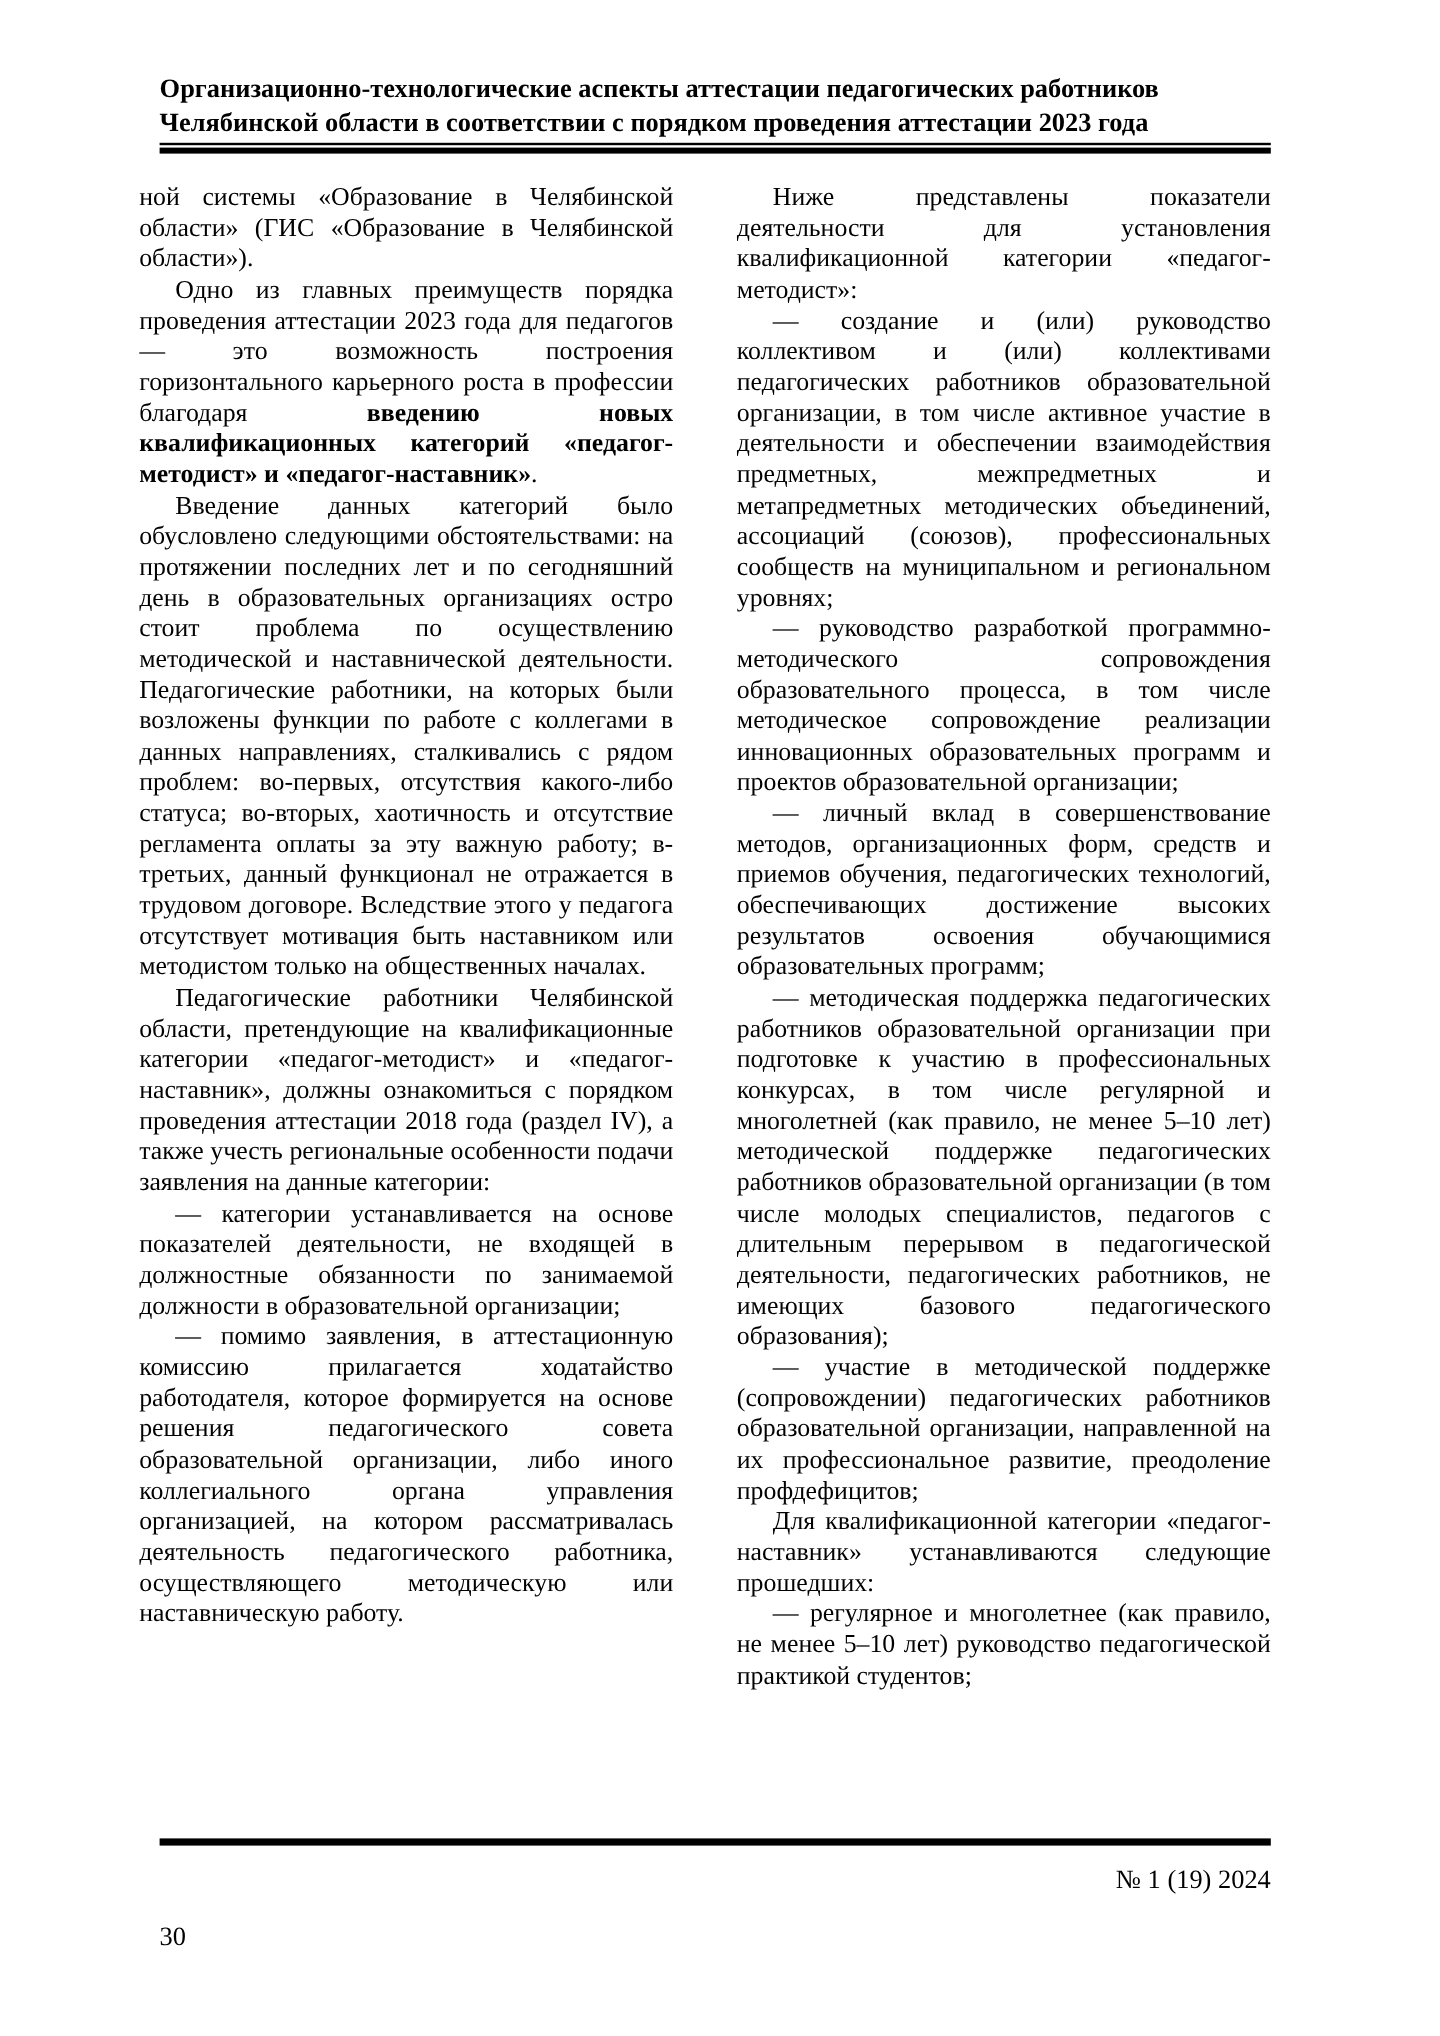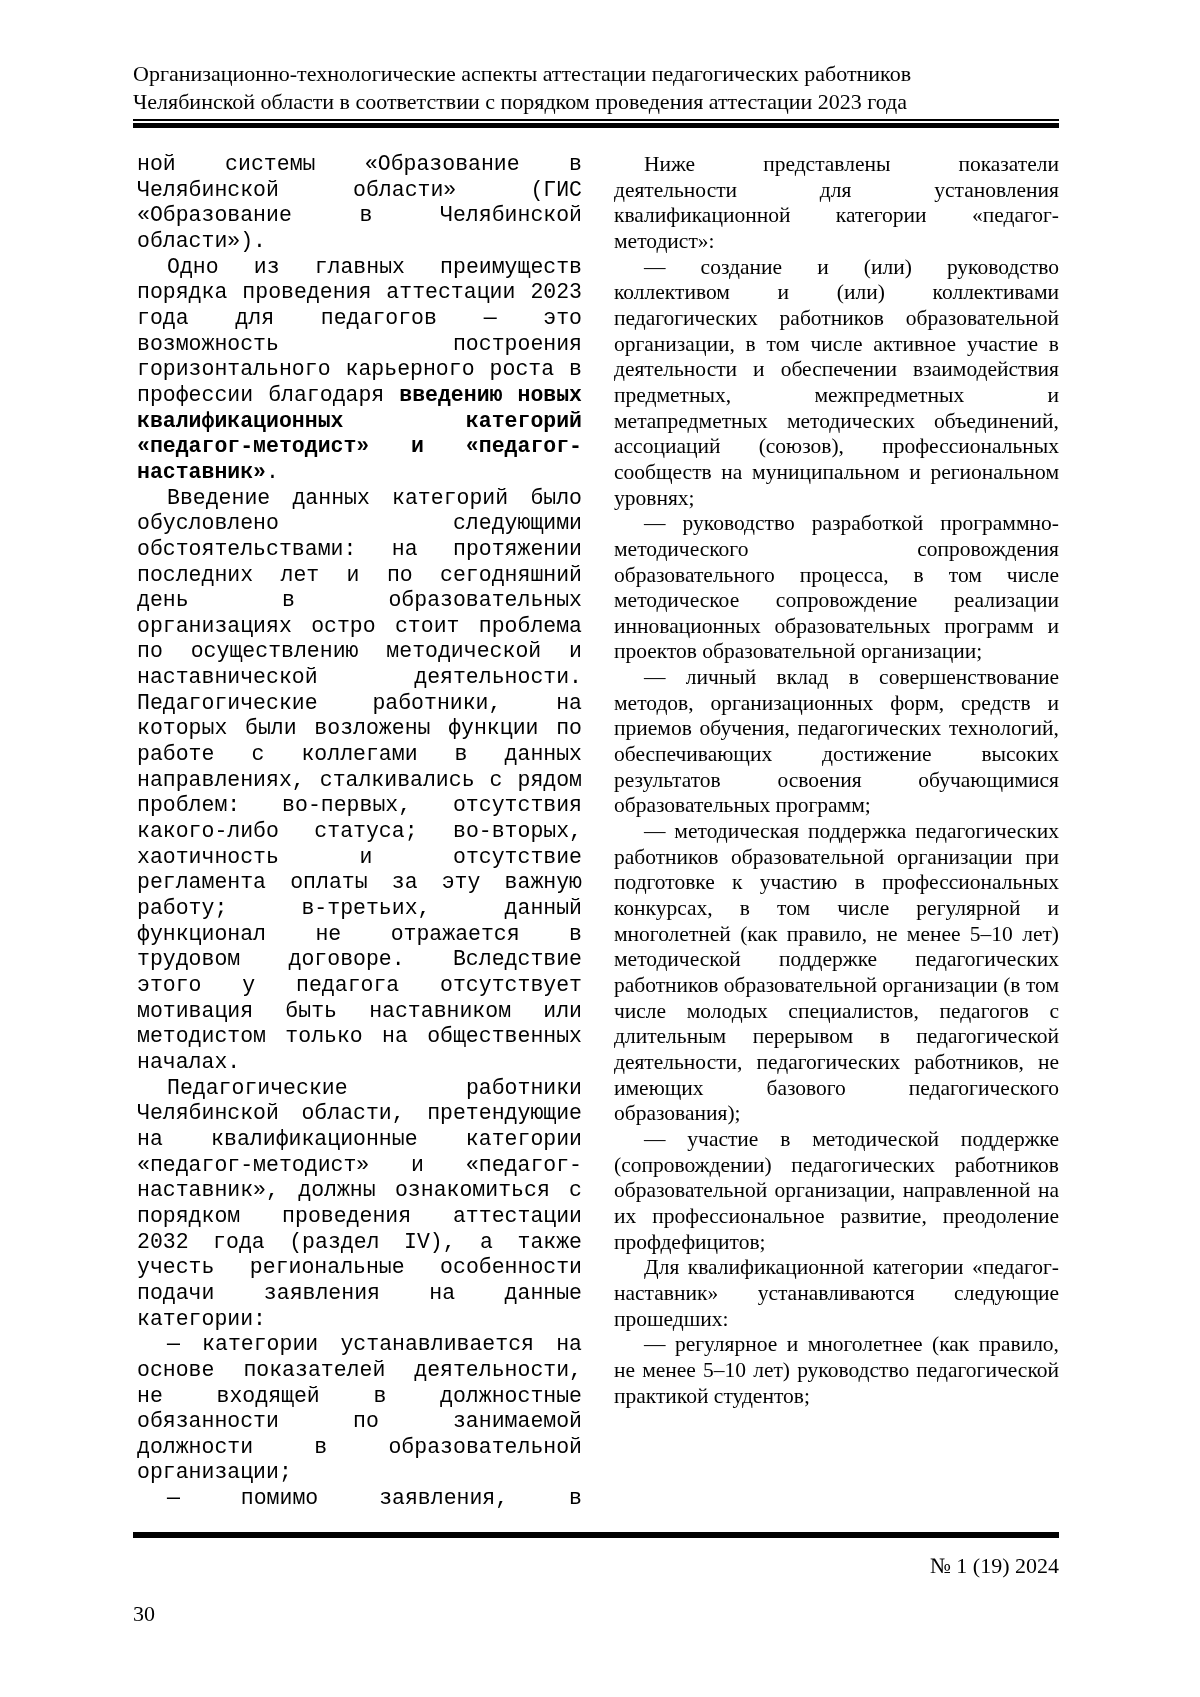--- a/index.html
+++ b/index.html
@@ -14,21 +14,21 @@
     background: #ffffff;
     font-family: "Liberation Serif", serif;
     color: #000000;
     overflow: hidden;
   }
   .header-title {
     position: absolute;
     left: 133px;
     top: 60px;
     width: 926px;
-    font-weight: normal;
+    font-weight: bold;
     font-size: 22px;
     line-height: 28px;
   }
   .header-title .t-line { white-space: nowrap; }
   .header-rule {
     position: absolute;
     left: 133px;
     top: 119px;
     width: 926px;
   }
@@ -41,21 +41,21 @@
     top: 152px;
     width: 445px;
     height: 1364px;
     overflow: hidden;
     font-size: 21.5px;
     line-height: 25.65px;
     text-align: justify;
     hyphens: auto;
     -webkit-hyphens: auto;
   }
-  .col-left  { left: 137px; font-family: Liberation Mono, monospace; }
+  .col-left  { left: 116px; }
   .col-right { left: 614px; }
   .col p { margin: 0; padding: 0; }
   .col p.indent { text-indent: 30px; }
 
   .footer-rule {
     position: absolute;
     left: 133px;
     top: 1532px;
     width: 926px;
     height: 6px;
@@ -91,21 +91,21 @@
   <div class="header-rule">
     <div class="thin"></div>
     <div class="gapln"></div>
     <div class="thick"></div>
   </div>
 
   <div class="col col-left">
       <p><span>ной системы «Образование в Челябинской области» (ГИС «Образование в Челябинской области»).</span></p>
       <p class="indent"><span>Одно из главных преимуществ порядка проведения аттестации 2023 года для педагогов — это возможность построения горизонтального карьерного роста в профессии благодаря </span><b>введению новых квалификационных категорий «педагог-методист» и «педагог-наставник»</b><span>.</span></p>
       <p class="indent"><span>Введение данных категорий было обусловлено следующими обстоятельствами: на протяжении последних лет и по сегодняшний день в образовательных организациях остро стоит проблема по осуществлению методической и наставнической деятельности. Педагогические работники, на которых были возложены функции по работе с коллегами в данных направлениях, сталкивались с рядом проблем: во-первых, отсутствия какого-либо статуса; во-вторых, хаотичность и отсутствие регламента оплаты за эту важную работу; в-третьих, данный функционал не отражается в трудовом договоре. Вследствие этого у педагога отсутствует мотивация быть наставником или методистом только на общественных началах.</span></p>
-      <p class="indent"><span>Педагогические работники Челябинской области, претендующие на квалификационные категории «педагог-методист» и «педагог-наставник», должны ознакомиться с порядком проведения аттестации 2032 года (раздел IV), а также учесть региональные особенности подачи заявления на данные категории:</span></p>
+      <p class="indent"><span>Педагогические работники Челябинской области, претендующие на квалификационные категории «педагог-методист» и «педагог-наставник», должны ознакомиться с порядком проведения аттестации 2018 года (раздел IV), а также учесть региональные особенности подачи заявления на данные категории:</span></p>
       <p class="indent"><span>— категории устанавливается на основе показателей деятельности, не входящей в должностные обязанности по занимаемой должности в образовательной организации;</span></p>
       <p class="indent"><span>— помимо заявления, в аттестационную комиссию прилагается ходатайство работодателя, которое формируется на основе решения педагогического совета образовательной организации, либо иного коллегиального органа управления организацией, на котором рассматривалась деятельность педагогического работника, осуществляющего методическую или наставническую работу.</span></p>
     </div>
   <div class="col col-right">
       <p class="indent"><span>Ниже представлены показатели деятельности для установления квалификационной категории «педагог-методист»:</span></p>
       <p class="indent"><span>— создание и (или) руководство коллективом и (или) коллективами педагогических работников образовательной организации, в том числе активное участие в деятельности и обеспечении взаимодействия предметных, межпредметных и метапредметных методических объединений, ассоциаций (союзов), профессиональных сообществ на муниципальном и региональном уровнях;</span></p>
       <p class="indent"><span>— руководство разработкой программно-методического сопровождения образовательного процесса, в том числе методическое сопровождение реализации инновационных образовательных программ и проектов образовательной организации;</span></p>
       <p class="indent"><span>— личный вклад в совершенствование методов, организационных форм, средств и приемов обучения, педагогических технологий, обеспечивающих достижение высоких результатов освоения обучающимися образовательных программ;</span></p>
       <p class="indent"><span>— методическая поддержка педагогических работников образовательной организации при подготовке к участию в профессиональных конкурсах, в том числе регулярной и многолетней (как правило, не менее 5–10 лет) методической поддержке педагогических работников образовательной организации (в том числе молодых специалистов, педагогов с длительным перерывом в педагогической деятельности, педагогических работников, не имеющих базового педагогического образования);</span></p>
       <p class="indent"><span>— участие в методической поддержке (сопровождении) педагогических работников образовательной организации, направленной на их профессиональное развитие, преодоление профдефицитов;</span></p>

